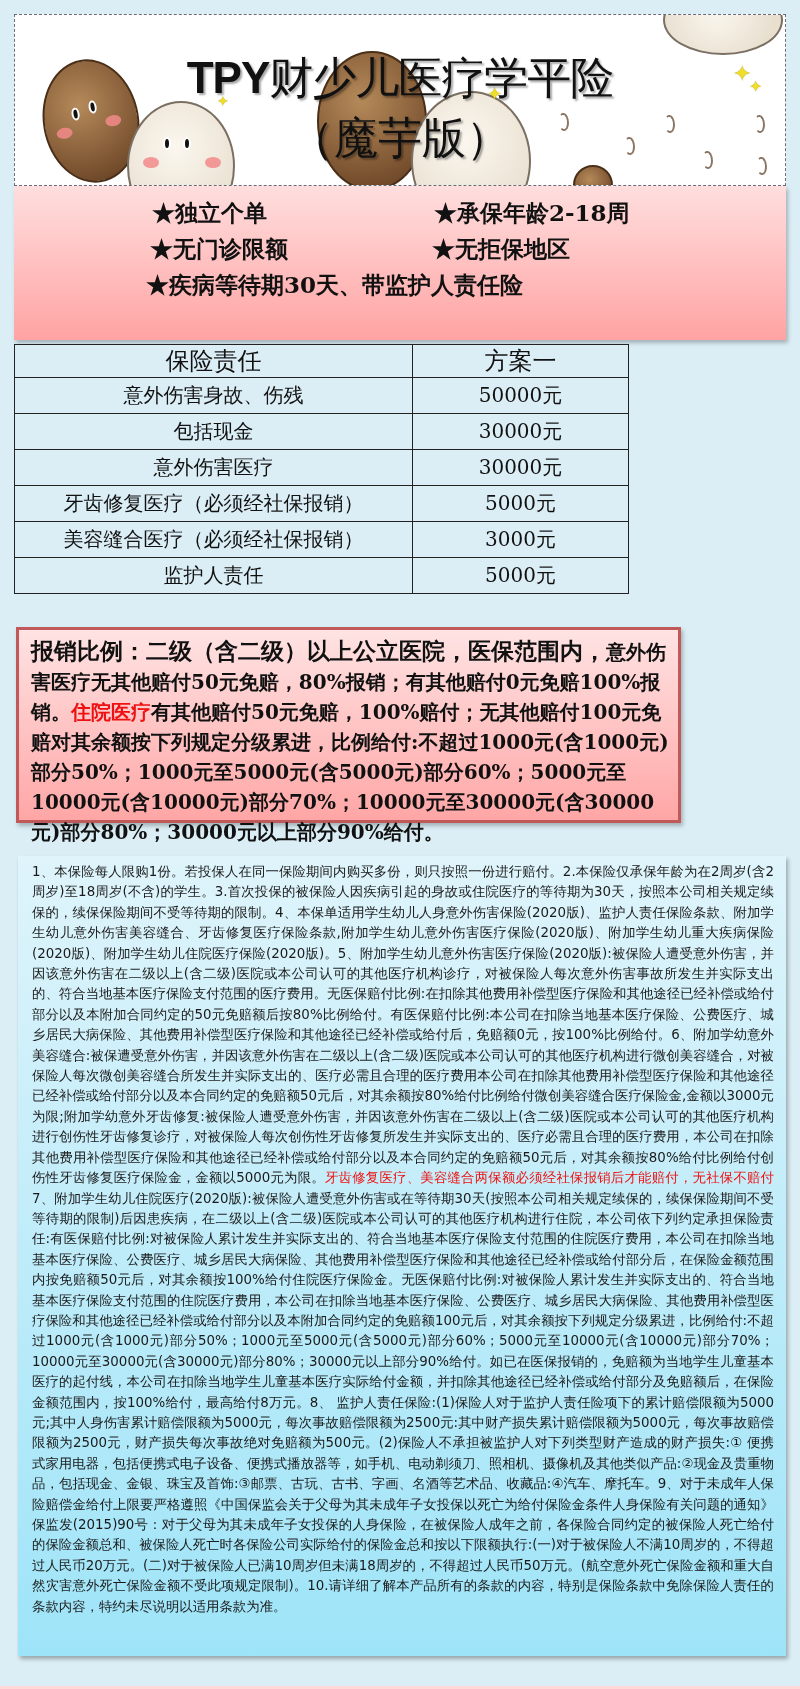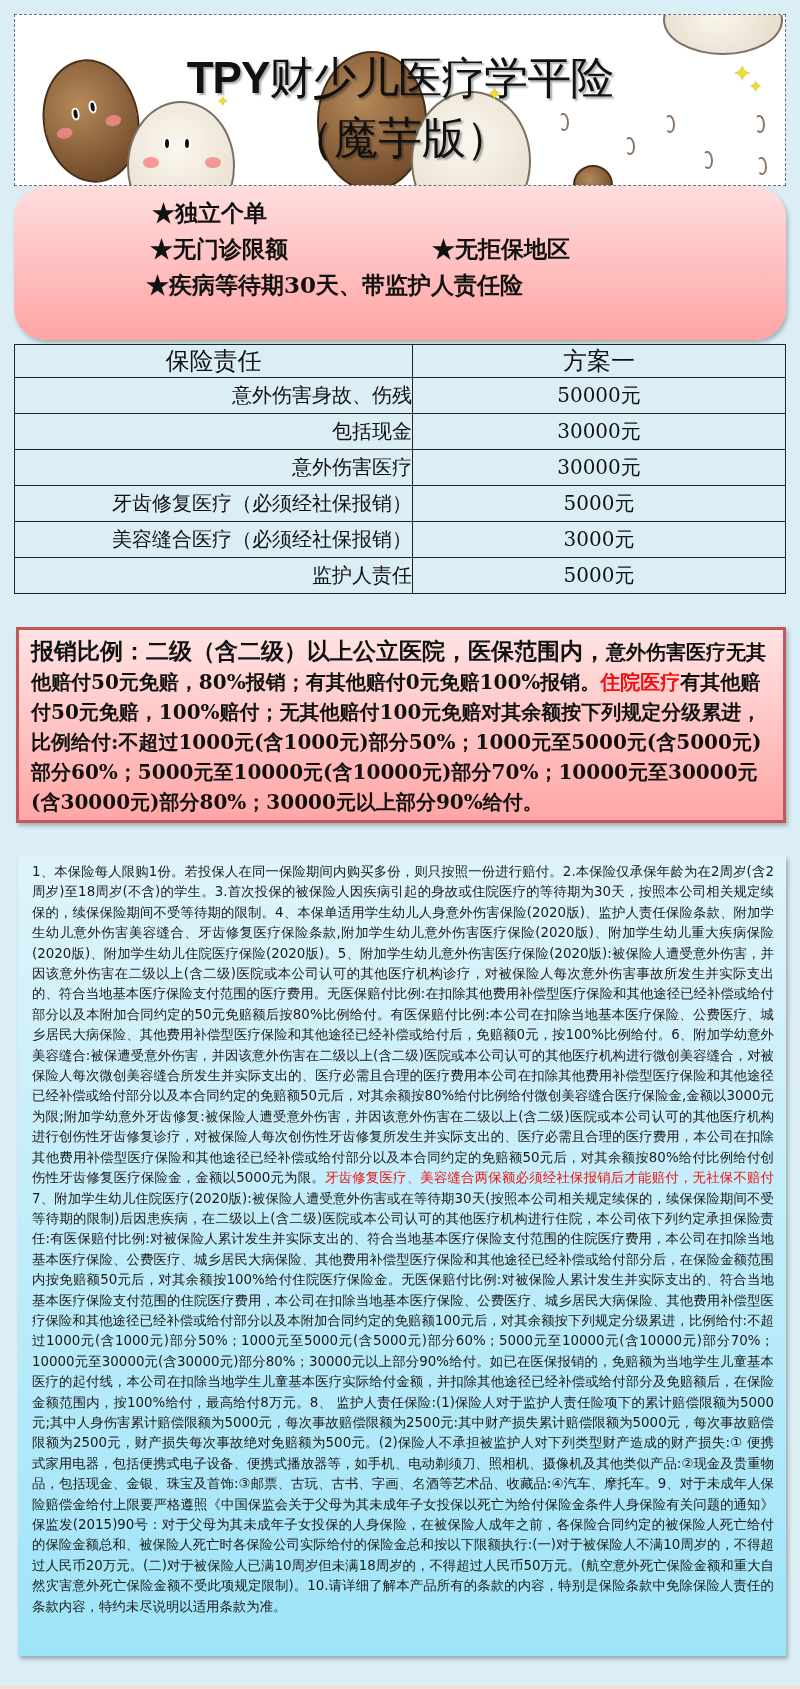--- a/index.html
+++ b/index.html
@@ -31,36 +31,36 @@
   .title-line1 .cn { font-weight: normal; font-family: "DejaVu Serif", serif; }
   .title-line2 {
     position: absolute; left: 0; right: 0; top: 94px; text-align: center;
     font-size: 44px; font-family: "DejaVu Serif", serif;
     text-shadow: 2px 2px 2px rgba(0,0,0,.35);
   }
   .features {
     position: absolute; left: 14px; top: 186px; width: 772px; height: 154px;
     background: linear-gradient(#ffdede, #ffa3a3);
     box-shadow: 2px 3px 4px rgba(0,0,0,.25);
-    font-size: 23px; font-weight: bold; border-radius: 32px;
+    font-size: 23px; font-weight: bold;
   }
   .feat { position: absolute; white-space: nowrap; }
   .table {
-    position: absolute; left: 14px; top: 344px; width: 772px;
+    position: absolute; left: 14px; top: 344px; width: 615px;
     border-collapse: collapse; background: #dbeef5;
     font-size: 20px;
   }
   .table td, .table th {
     border: 1px solid #222; text-align: center; height: 36px; font-weight: normal;
     font-family: "DejaVu Serif", serif; padding: 0;
   }
   .table th { font-size: 24px; height: 32px; }
-  .table td.col1 { width: 398px; text-align: right; }
+  .table td.col1 { width: 398px; }
   .ratio {
-    position: absolute; left: 16px; top: 627px; width: 770px; height: 196px;
+    position: absolute; left: 16px; top: 627px; width: 665px; height: 196px;
     background: linear-gradient(#ffe3e3, #ffa6a6);
     border: 3px solid #c05a5a;
     box-shadow: 2px 3px 4px rgba(0,0,0,.25);
     padding: 6px 8px 0 12px;
     font-size: 20px; line-height: 30px; font-weight: bold;
   }
   .ratio .lead { font-size: 23px; }
   .ratio .red { color: #e11; }
   .notes {
     position: absolute; left: 18px; top: 856px; width: 768px; height: 800px;
@@ -111,20 +111,21 @@
   <div class="squiggle" style="left:742px;top:142px;"></div>
 
   <div class="title-line1">
     <span>TPY</span><span class="cn">财少儿医疗学平险</span>
   </div>
   <div class="title-line2">（魔芋版）</div>
 </div>
 
 <div class="features">
   <div class="feat" style="left:138px;top:12px;"><span>★</span><span>独立个单</span></div>
+  <div class="feat" style="left:420px;top:12px;"><span>★</span><span>承保年龄2-18周</span></div>
   <div class="feat" style="left:136px;top:48px;"><span>★</span><span>无门诊限额</span></div>
   <div class="feat" style="left:418px;top:48px;"><span>★</span><span>无拒保地区</span></div>
   <div class="feat" style="left:132px;top:84px;"><span>★</span><span>疾病等待期30天、带监护人责任险</span></div>
 </div>
 
 <table class="table">
   <thead>
     <tr>
       <th>保险责任</th>
       <th>方案一</th>

